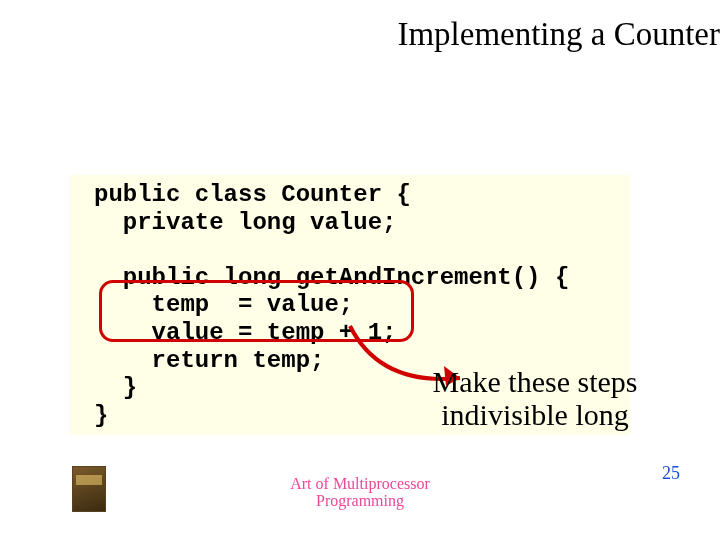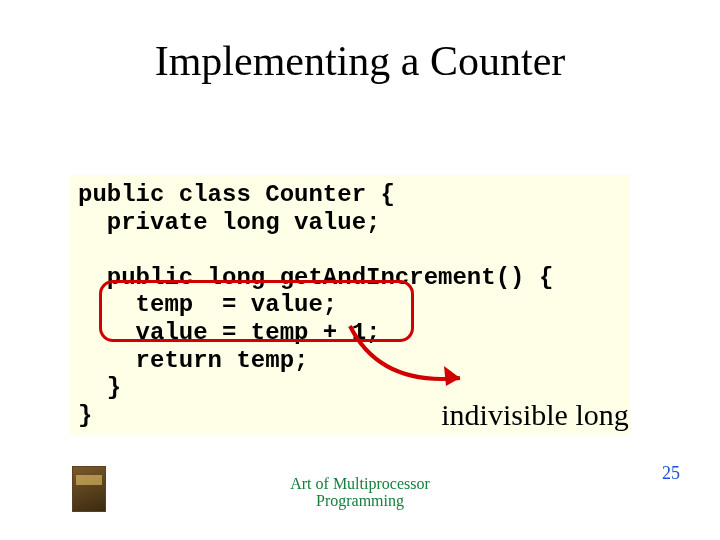--- a/index.html
+++ b/index.html
@@ -5,33 +5,33 @@
   * { margin: 0; padding: 0; box-sizing: border-box; }
   body {
     width: 720px;
     height: 540px;
     background: #fff;
     font-family: "Comic Sans MS", "Comic Sans", cursive;
     position: relative;
     overflow: hidden;
   }
   .title {
-    text-align: center;
-    font-size: 42px;
+    text-align: right;
+    font-size: 33px;
     font-weight: normal;
-    margin-top: 37px;
+    margin-top: 16px;
     color: #000;
   }
   .codeblock {
     position: absolute;
     left: 70px;
     top: 175px;
     width: 560px;
     background: #ffffe8;
-    padding: 6px 8px 6px 8px;
+    padding: 6px 8px 6px 24px;
     font-family: "Courier New", Courier, monospace;
     font-size: 24px;
     font-weight: bold;
     line-height: 1.15;
     color: #000;
     white-space: pre;
   }
   .callout-box {
     position: absolute;
     left: 99px;
@@ -63,21 +63,21 @@
     font-family: "Comic Sans MS", "Comic Sans", cursive;
   }
   .footer-text {
     position: absolute;
     left: 0;
     right: 0;
     bottom: 30px;
     text-align: center;
     font-size: 16px;
     font-family: "Comic Sans MS", cursive;
-    color: #15803d;
+    color: #ec4899;
     line-height: 1.1;
   }
   .page-num {
     position: absolute;
     right: 40px;
     bottom: 56px;
     font-size: 18px;
     font-family: "Comic Sans MS", cursive;
     color: #1d4ed8;
   }
@@ -114,21 +114,21 @@
 <span>}</span></div>
 
 <div class="callout-box"></div>
 
 <svg class="callout-arrow" viewBox="0 0 160 80">
   <path d="M 10 10 Q 40 70, 120 62" stroke="#d00000" stroke-width="4" fill="none"></path>
   <polygon points="120,62 104,50 106,70" fill="#d00000"></polygon>
 </svg>
 
 <div class="callout-text">
-  <br>
+  <span>Make these steps</span><br>
   <span>indivisible</span><span> long</span><br>
 </div>
 
 <div class="book-thumb"></div>
 
 <div class="footer-text">
   <span>Art of Multiprocessor</span><br>
   <span>Programming</span>
 </div>
 

